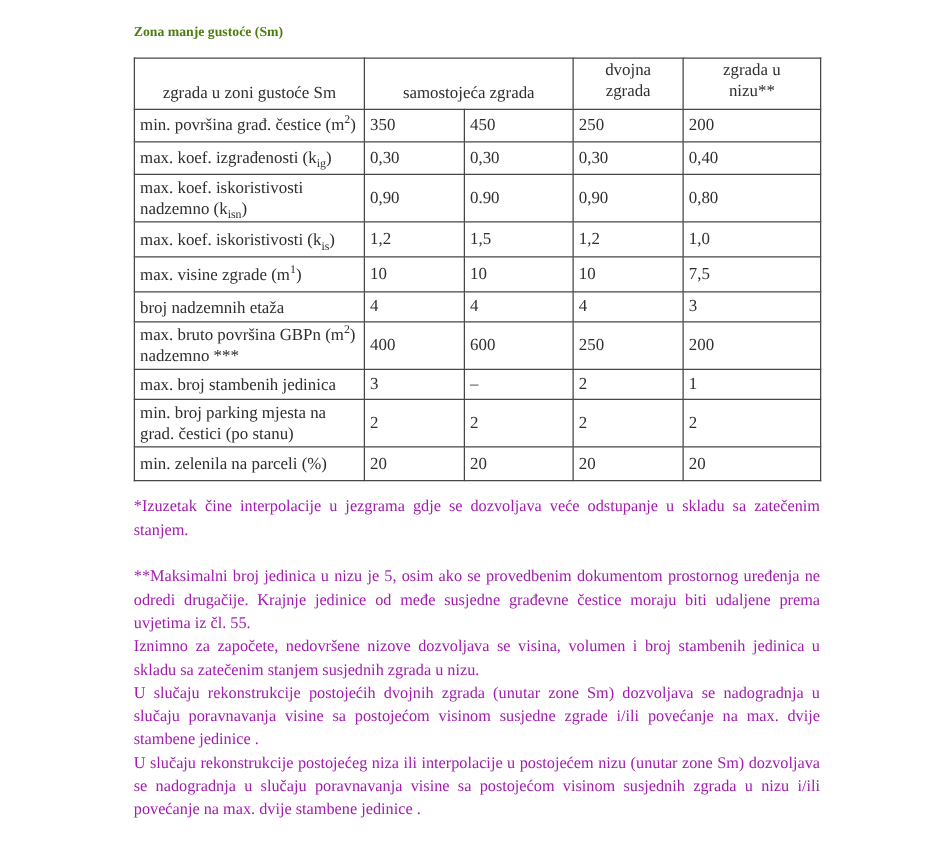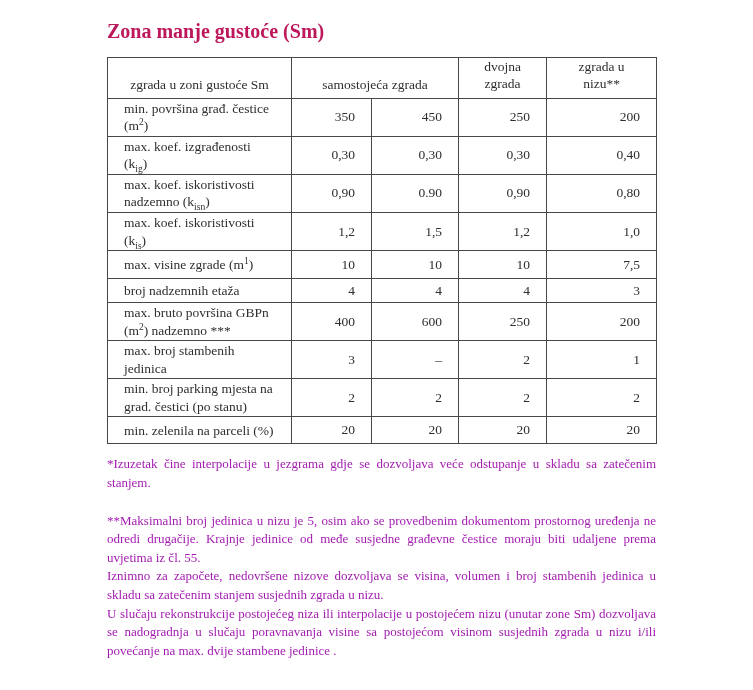--- a/index.html
+++ b/index.html
@@ -12,52 +12,52 @@
     color: #2b2b2b;
     overflow: hidden;
   }
   .content {
     position: absolute;
     left: 107px;
     top: 20px;
     width: 549px;
   }
   .doc-title {
-    font-size: 20px;
+    font-size: 11px;
     font-weight: bold;
     margin: 0 0 14px 0;
-    color: #be185d;
+    color: #4d7c0f;
   }
   table.zoning {
     border-collapse: collapse;
     width: 549px;
     table-layout: fixed;
   }
   table.zoning col.c-label { width: 184px; }
   table.zoning col.c-v1 { width: 80px; }
   table.zoning col.c-v2 { width: 87px; }
   table.zoning col.c-v3 { width: 88px; }
   table.zoning col.c-v4 { width: 110px; }
   table.zoning th, table.zoning td {
     border: 1px solid #474747;
     font-weight: normal;
     font-size: 13.5px;
     color: #2e2e2e;
-    padding: 1px 16px;
+    padding: 1px 4px;
   }
   table.zoning th {
     text-align: center;
     vertical-align: bottom;
     padding-bottom: 5px;
   }
   table.zoning th.mid { vertical-align: middle; line-height: 1.25; }
   th .wrap-narrow { display: inline-block; max-width: 62px; }
   th .wrap-niz { display: inline-block; max-width: 74px; }
   td.lbl { text-align: left; padding-left: 5px; line-height: 1.3; }
-  td.val { text-align: right; }
+  td.val { text-align: left; }
   tr.h40 { height: 40px; }
   tr.h26 { height: 26px; }
   tr.h36 { height: 36px; }
   tr.h28 { height: 28px; margin-top: 32px; }
   tr.h24 { height: 24px; }
   tr.h27 { height: 27px; }
   .sup { vertical-align: super; font-size: 9.5px; line-height: 0; }
   .sub { vertical-align: sub; font-size: 9.5px; line-height: 0; }
   .notes { margin-top: 11px; }
   .notes p {
@@ -224,17 +224,18 @@
           <td class="val">20</td>
           <td class="val">20</td>
         </tr>
       </tbody>
     </table>
 
     <div class="notes">
       <p class="first">*Izuzetak čine interpolacije u jezgrama  gdje se dozvoljava veće odstupanje u skladu sa zatečenim stanjem.</p>
       <p>**Maksimalni broj jedinica u nizu je 5, osim ako se provedbenim dokumentom prostornog uređenja ne odredi drugačije. Krajnje jedinice od međe susjedne građevne čestice moraju biti udaljene prema uvjetima iz čl. 55.</p>
       <p>Iznimno za započete, nedovršene nizove dozvoljava se visina, volumen i broj stambenih jedinica u skladu sa zatečenim stanjem susjednih zgrada u nizu.</p>
+      <p>U slučaju rekonstrukcije postojećih dvojnih zgrada (unutar zone Sm) dozvoljava se nadogradnja u slučaju poravnavanja visine sa postojećom visinom susjedne zgrade i/ili povećanje na max. dvije stambene jedinice .</p>
       <p>U slučaju rekonstrukcije postojećeg niza ili interpolacije u postojećem nizu (unutar zone Sm) dozvoljava se nadogradnja u slučaju poravnavanja visine sa postojećom visinom susjednih zgrada u nizu i/ili povećanje na max. dvije stambene jedinice .</p>
     </div>
 
   </div>
 </div>
 
 </body></html>

